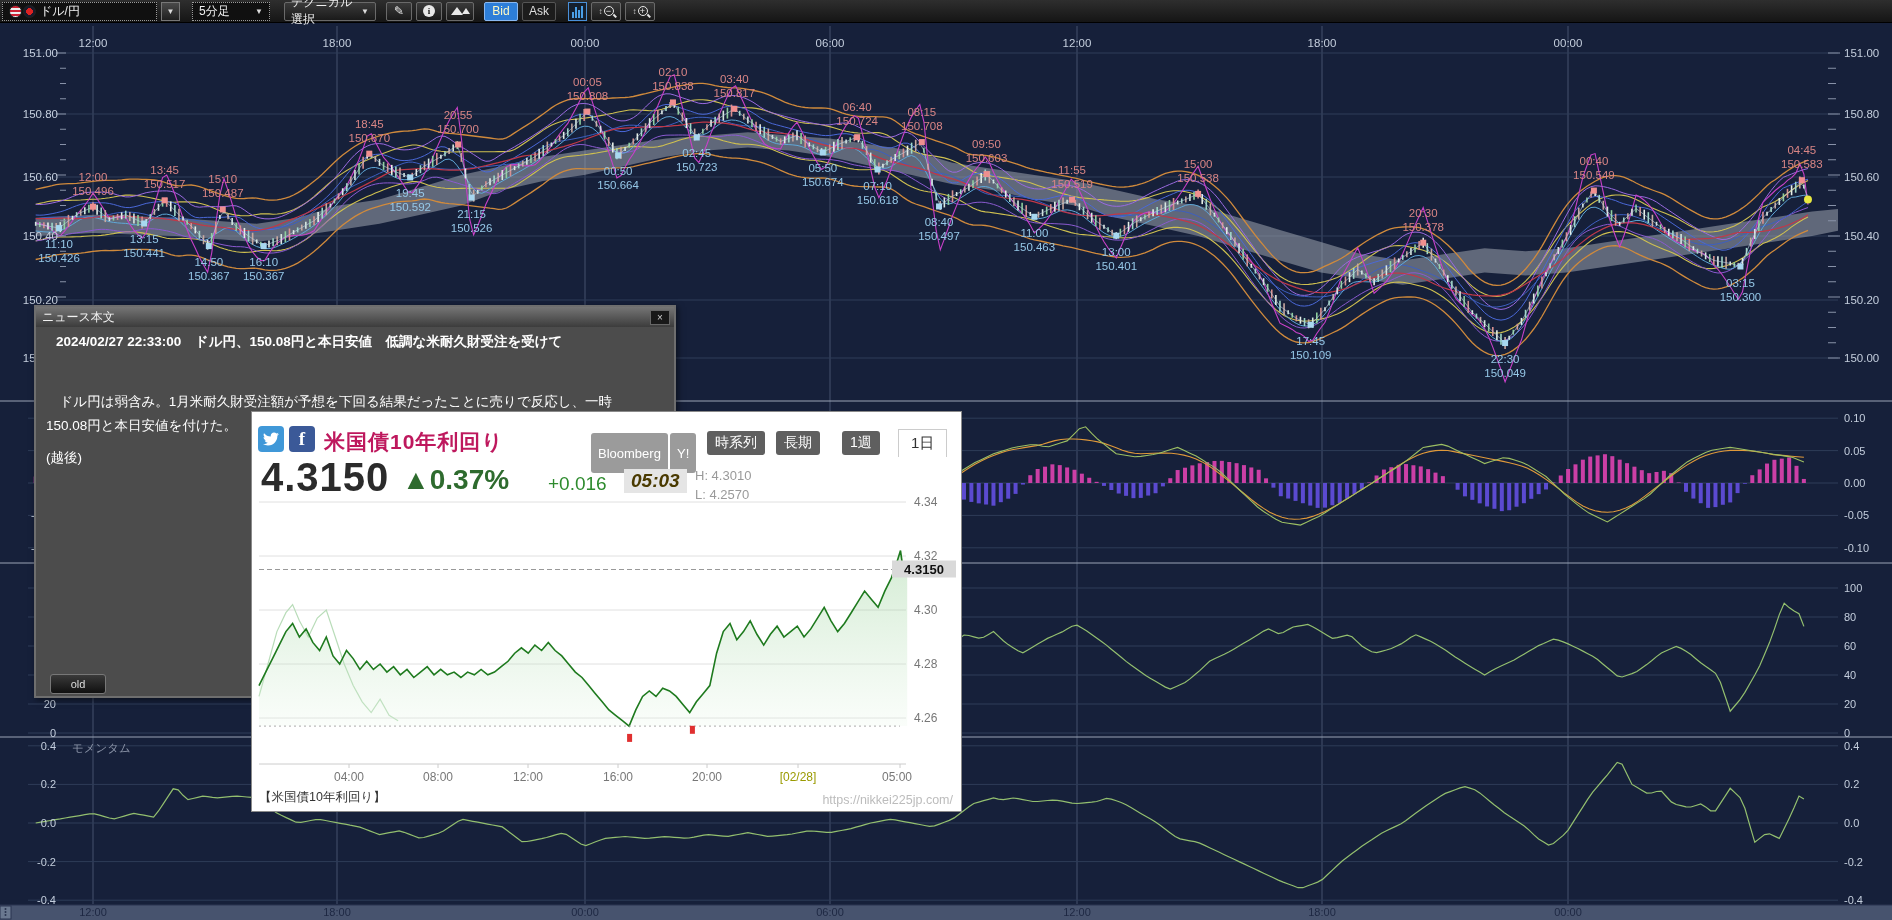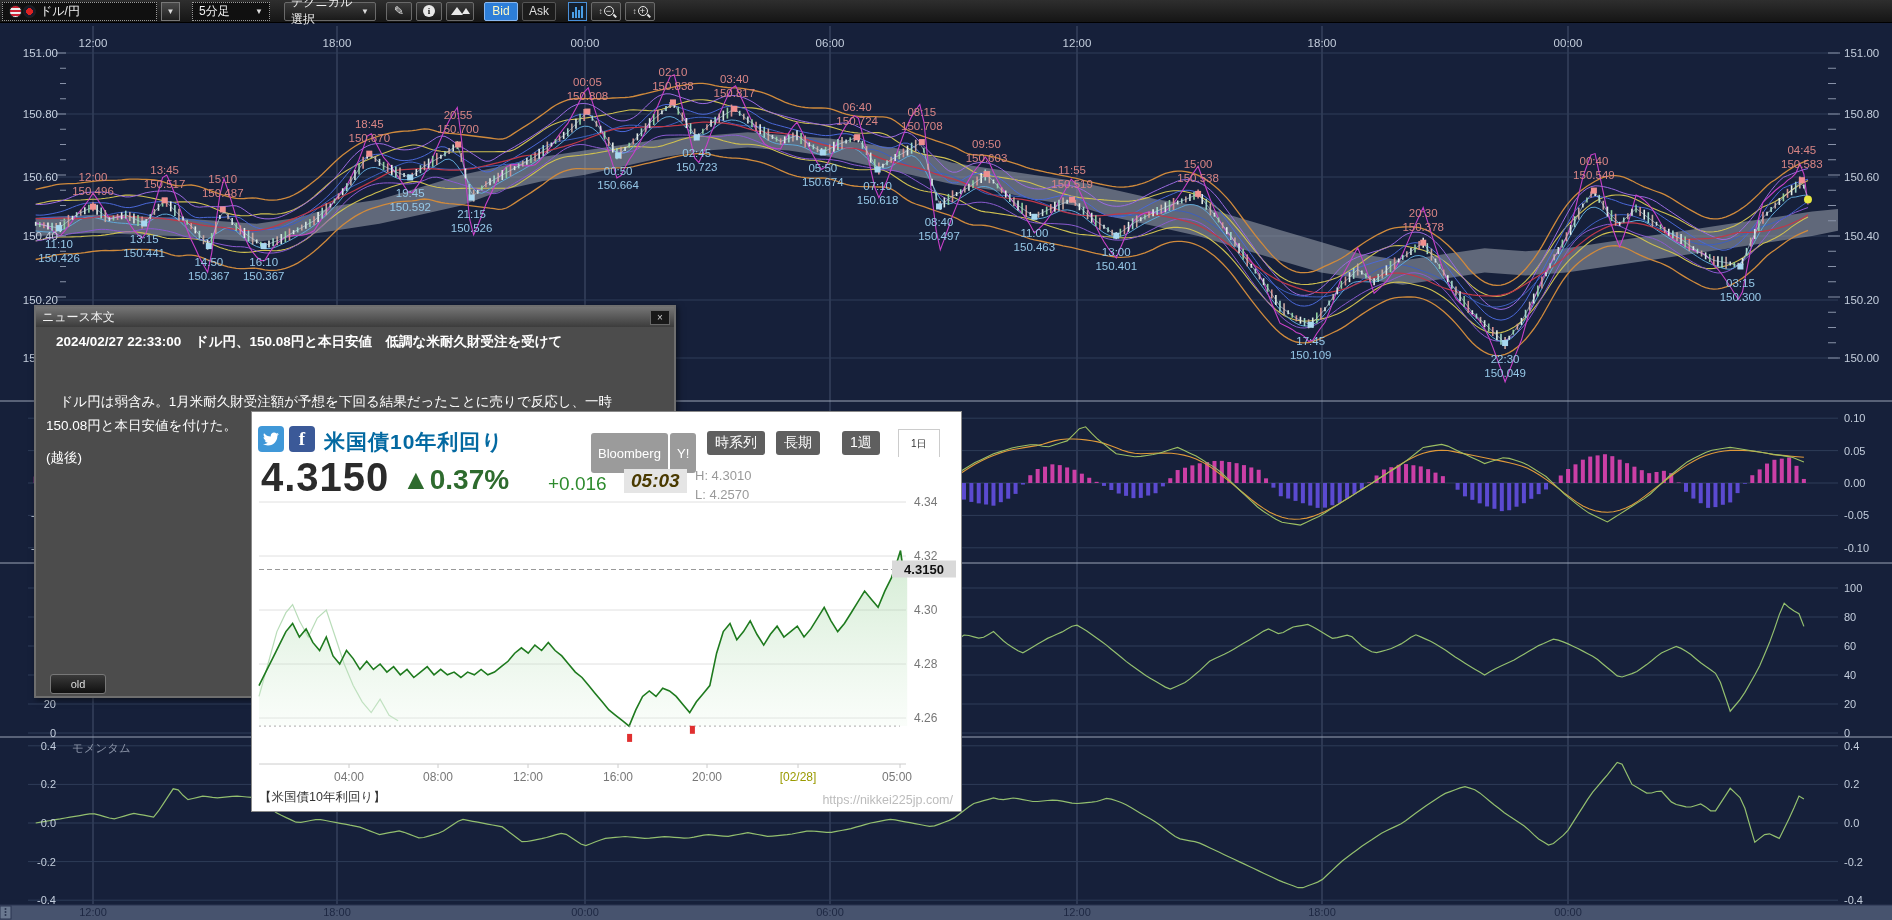--- a/index.html
+++ b/index.html
@@ -34,24 +34,24 @@
   #news-headline{position:absolute;left:20px;top:26px;font-size:13.5px;font-weight:bold;white-space:nowrap;}
   #news-body1{position:absolute;left:10px;top:86px;font-size:13.5px;white-space:nowrap;}
   #news-body2{position:absolute;left:10px;top:110px;font-size:13.5px;}
   #news-author{position:absolute;left:10px;top:142px;font-size:13.5px;}
   #news-old{position:absolute;left:14px;top:367px;width:56px;height:20px;background:linear-gradient(#3a3a3a,#101010);border:1px solid #777;border-radius:3px;color:#ddd;font-size:11px;text-align:center;line-height:18px;}
 
   
   #ov-win{position:absolute;left:251px;top:411px;width:711px;height:401px;background:#ffffff;border:1px solid #8a8a8a;z-index:30;}
   #ov-tw{position:absolute;left:6px;top:14px;width:26px;height:26px;border-radius:4px;background:#4098d8;display:flex;align-items:center;justify-content:center;}
   #ov-fb{position:absolute;left:37px;top:14px;width:26px;height:26px;border-radius:4px;background:#3b5998;color:#fff;font-weight:bold;font-size:19px;text-align:center;line-height:26px;font-family:"Liberation Serif",serif;}
-  #ov-title{position:absolute;left:72px;top:16px;font-size:21px;font-weight:bold;color:#0369a1;letter-spacing:1px;}
+  #ov-title{position:absolute;left:72px;top:16px;font-size:21px;font-weight:bold;color:#be185d;letter-spacing:1px;}
   .ov-graybtn{position:absolute;top:21px;height:40px;background:#9b9b9b;border-radius:3px;color:#fff;font-size:13px;display:flex;align-items:center;justify-content:center;padding:0 7px;}
   .ov-darkbtn{position:absolute;top:19px;height:24px;background:#5f5f5f;border-radius:3px;color:#fff;font-size:14px;display:flex;align-items:center;justify-content:center;padding:0 8px;}
-  #ov-tab-1d{position:absolute;top:17px;height:28px;background:#fff;border:1px solid #ccc;border-bottom:none;color:#333;font-size:10px;display:flex;align-items:center;justify-content:center;padding:0 12px;}
+  #ov-tab-1d{position:absolute;top:17px;height:28px;background:#fff;border:1px solid #ccc;border-bottom:none;color:#333;font-size:15px;display:flex;align-items:center;justify-content:center;padding:0 12px;}
   #ov-price{position:absolute;left:9px;top:43px;font-size:40px;font-weight:bold;color:#2b2b2b;letter-spacing:1px;}
   #ov-pct{position:absolute;left:150px;top:52px;font-size:28px;font-weight:bold;color:#2e6b2e;}
   #ov-abs{position:absolute;left:296px;top:61px;font-size:19px;color:#2e8b2e;}
   #ov-time{position:absolute;left:372px;top:57px;font-size:19px;font-weight:bold;color:#4a3a00;background:#e5e5e5;padding:1px 7px;font-style:italic;}
   #ov-high{position:absolute;left:443px;top:56px;font-size:13px;color:#9a9a9a;}
   #ov-low{position:absolute;left:443px;top:75px;font-size:13px;color:#9a9a9a;}
   #ov-foot-l{position:absolute;left:7px;bottom:5px;font-size:12.5px;color:#333;}
   #ov-foot-r{position:absolute;right:8px;bottom:4px;font-size:12.5px;color:#bcbcbc;}
 
   #momentum-label{position:absolute;left:72px;top:741px;font-size:11.5px;color:#8b94a8;z-index:2;}

